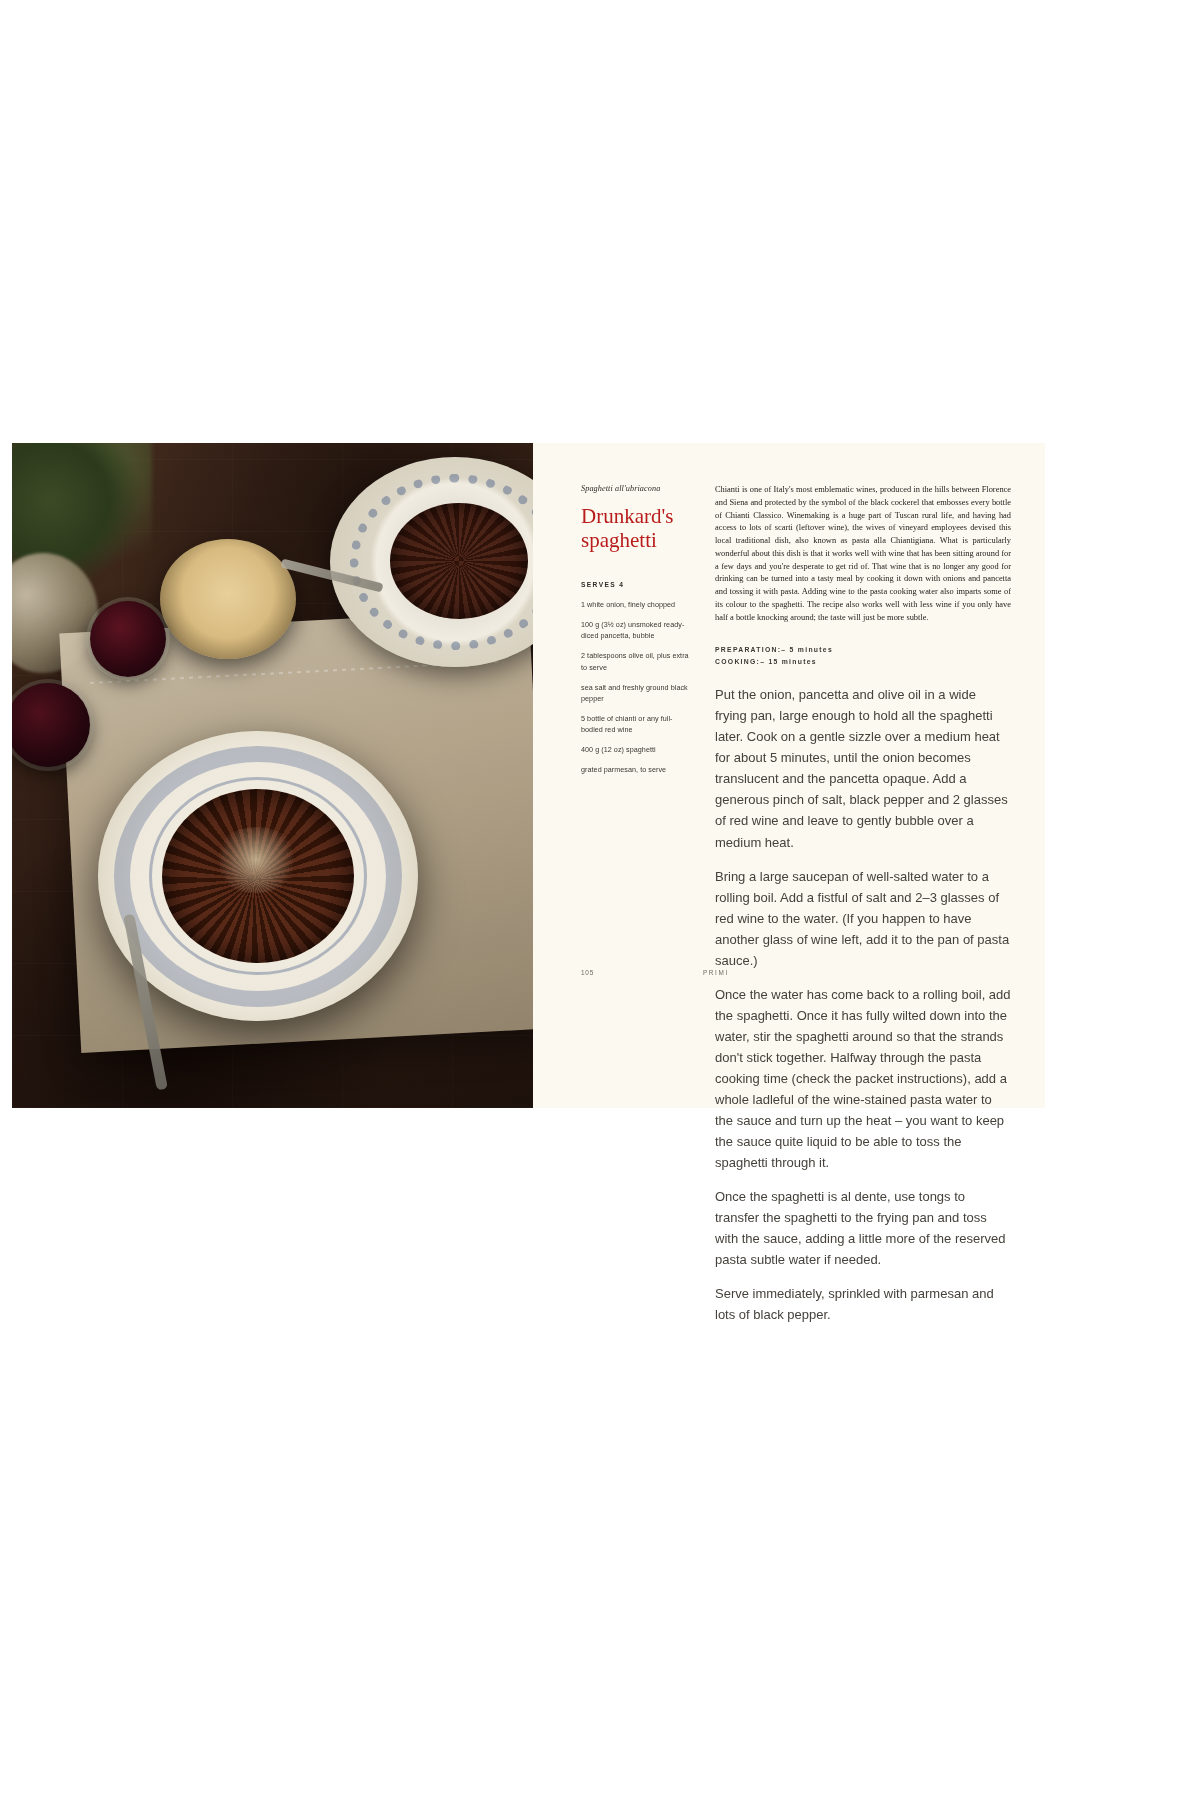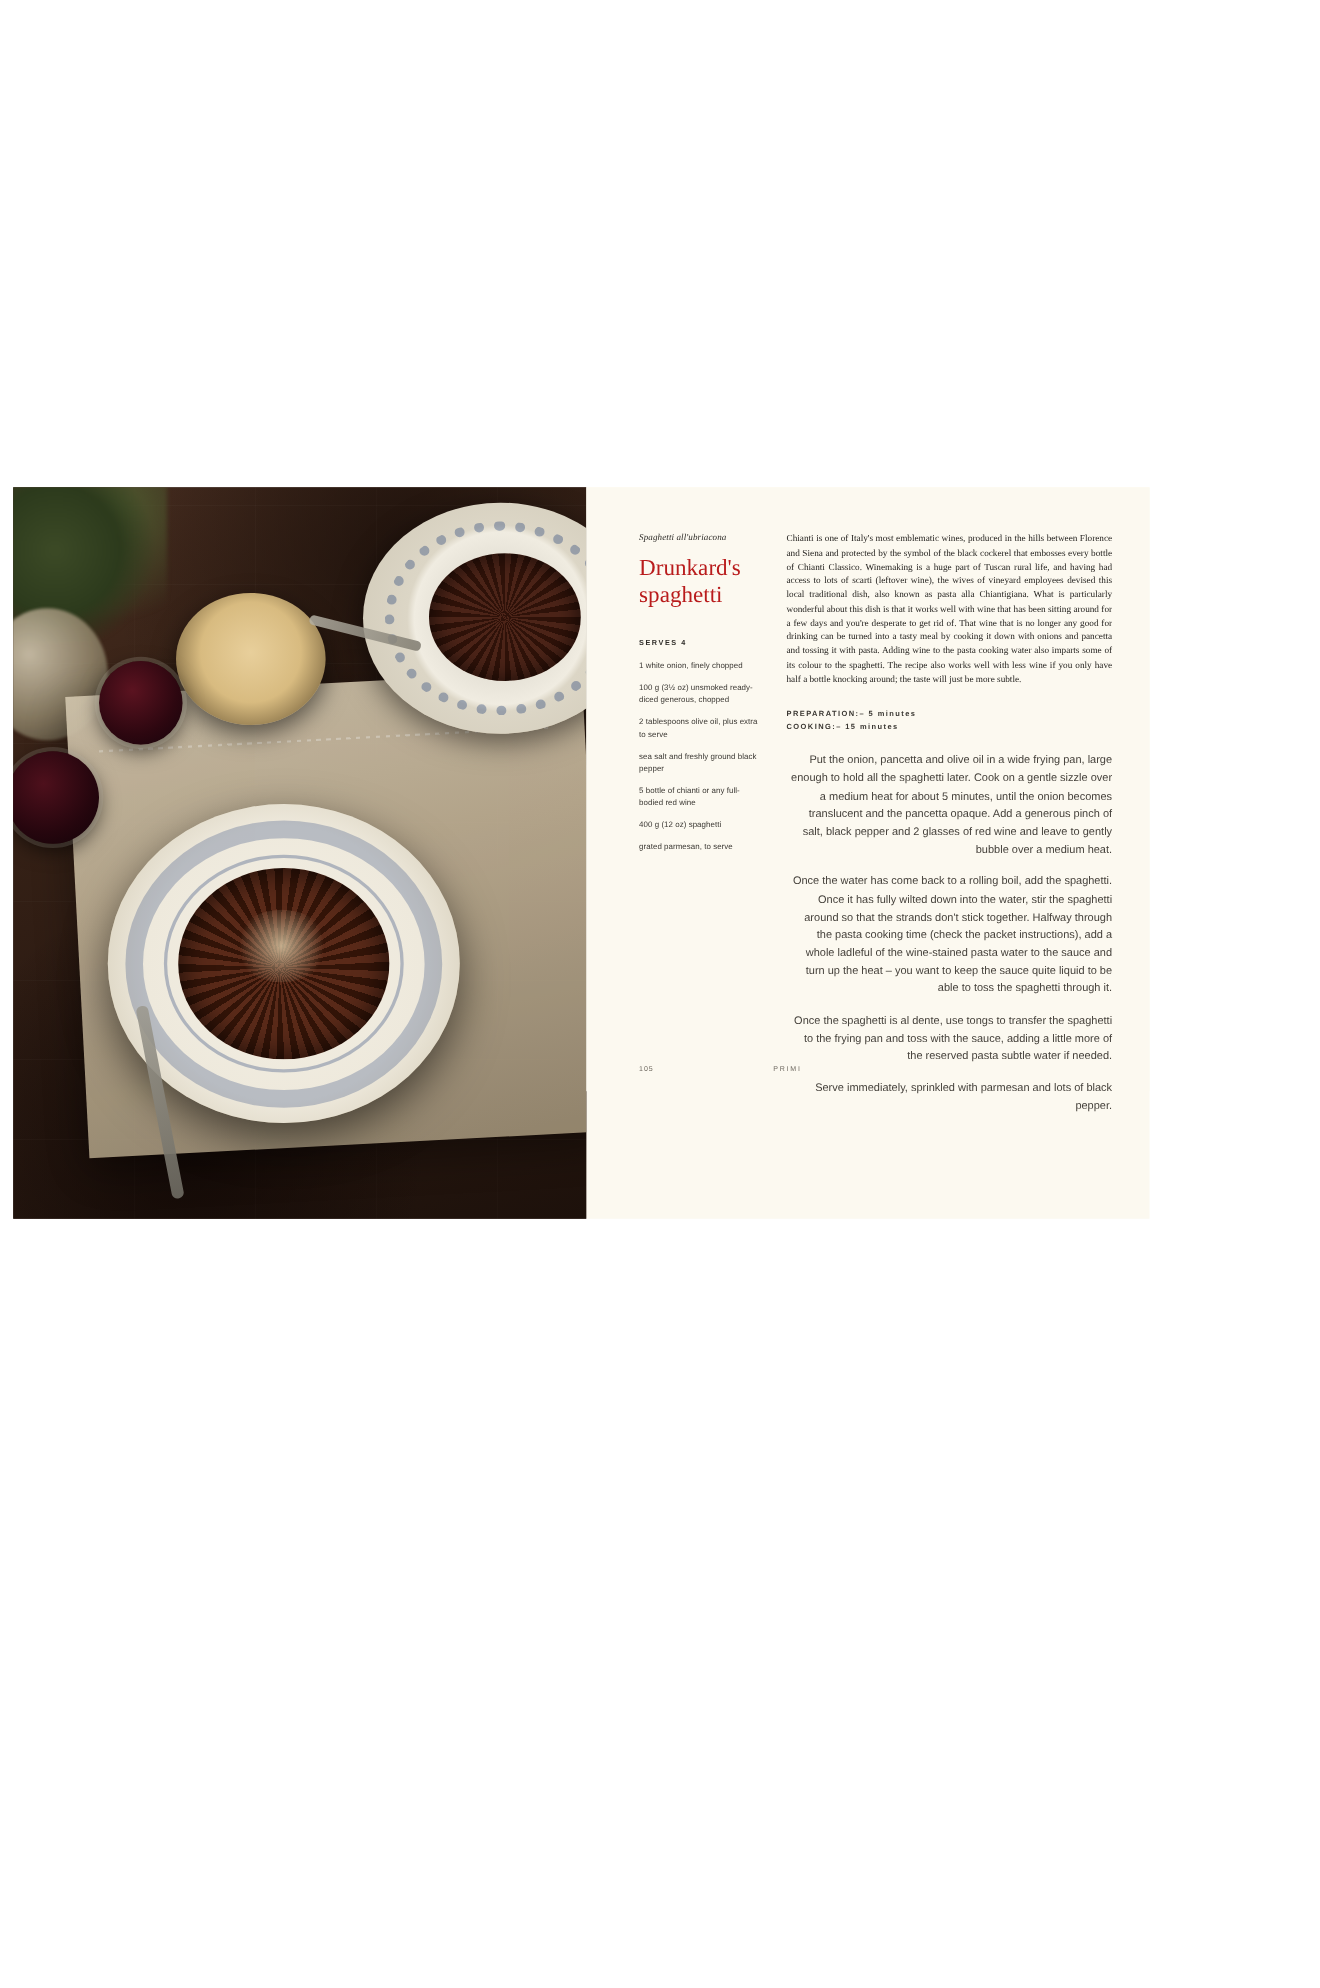--- a/index.html
+++ b/index.html
@@ -275,25 +275,24 @@
   }
   .timing div {
     font-size: 6.8px;
     letter-spacing: 1.3px;
     font-weight: 700;
     color: #3a3732;
     line-height: 1.75;
   }
 
   .steps p {
-    font-size: 10px;
+    font-size: 13px;
     line-height: 1.62;
     color: #45413b;
     margin: 0 0 13px 0;
-    text-align: right;
   }
 
   .footer {
     position: absolute;
     bottom: 23px;
     left: 0;
     width: 100%;
   }
   .folio {
     position: absolute;
@@ -341,39 +340,40 @@
   </div>
 
   <div class="text-page">
 
     <div class="col-left">
       <p class="italic-title">Spaghetti all'ubriacona</p>
       <h1 class="recipe-title">Drunkard's spaghetti</h1>
       <p class="serves">SERVES  4</p>
       <ul class="ingredients">
         <li>1 white onion, finely chopped</li>
-        <li>100 g (3½ oz) unsmoked ready-diced generous, chopped</li>
+        <li>100 g (3½ oz) unsmoked ready-diced pancetta, bubble</li>
         <li>2 tablespoons olive oil, plus extra to serve</li>
         <li>sea salt and freshly ground black pepper</li>
         <li>5 bottle of chianti or any full-bodied red wine</li>
         <li>400 g (12 oz) spaghetti</li>
         <li>grated parmesan, to serve</li>
       </ul>
     </div>
 
     <div class="col-right">
       <p class="intro">Chianti is one of Italy's most emblematic wines, produced in the hills between Florence and Siena and protected by the symbol of the black cockerel that embosses every bottle of Chianti Classico. Winemaking is a huge part of Tuscan rural life, and having had access to lots of scarti (leftover wine), the wives of vineyard employees devised this local traditional dish, also known as pasta alla Chiantigiana. What is particularly wonderful about this dish is that it works well with wine that has been sitting around for a few days and you're desperate to get rid of. That wine that is no longer any good for drinking can be turned into a tasty meal by cooking it down with onions and pancetta and tossing it with pasta. Adding wine to the pasta cooking water also imparts some of its colour to the spaghetti. The recipe also works well with less wine if you only have half a bottle knocking around; the taste will just be more subtle.</p>
 
       <div class="timing">
         <div>PREPARATION:– 5 minutes</div>
         <div>COOKING:– 15 minutes</div>
       </div>
 
       <div class="steps">
         <p>Put the onion, pancetta and olive oil in a wide frying pan, large enough to hold all the spaghetti later. Cook on a gentle sizzle over a medium heat for about 5 minutes, until the onion becomes translucent and the pancetta opaque. Add a generous pinch of salt, black pepper and 2 glasses of red wine and leave to gently bubble over a medium heat.</p>
+        <p>Bring a large saucepan of well-salted water to a rolling boil. Add a fistful of salt and 2–3 glasses of red wine to the water. (If you happen to have another glass of wine left, add it to the pan of pasta sauce.)</p>
         <p>Once the water has come back to a rolling boil, add the spaghetti. Once it has fully wilted down into the water, stir the spaghetti around so that the strands don't stick together. Halfway through the pasta cooking time (check the packet instructions), add a whole ladleful of the wine-stained pasta water to the sauce and turn up the heat – you want to keep the sauce quite liquid to be able to toss the spaghetti through it.</p>
         <p>Once the spaghetti is al dente, use tongs to transfer the spaghetti to the frying pan and toss with the sauce, adding a little more of the reserved pasta subtle water if needed.</p>
         <p>Serve immediately, sprinkled with parmesan and lots of black pepper.</p>
       </div>
     </div>
 
     <div class="footer">
       <span class="folio">105</span>
       <span class="section-name">PRIMI</span>
     </div>

